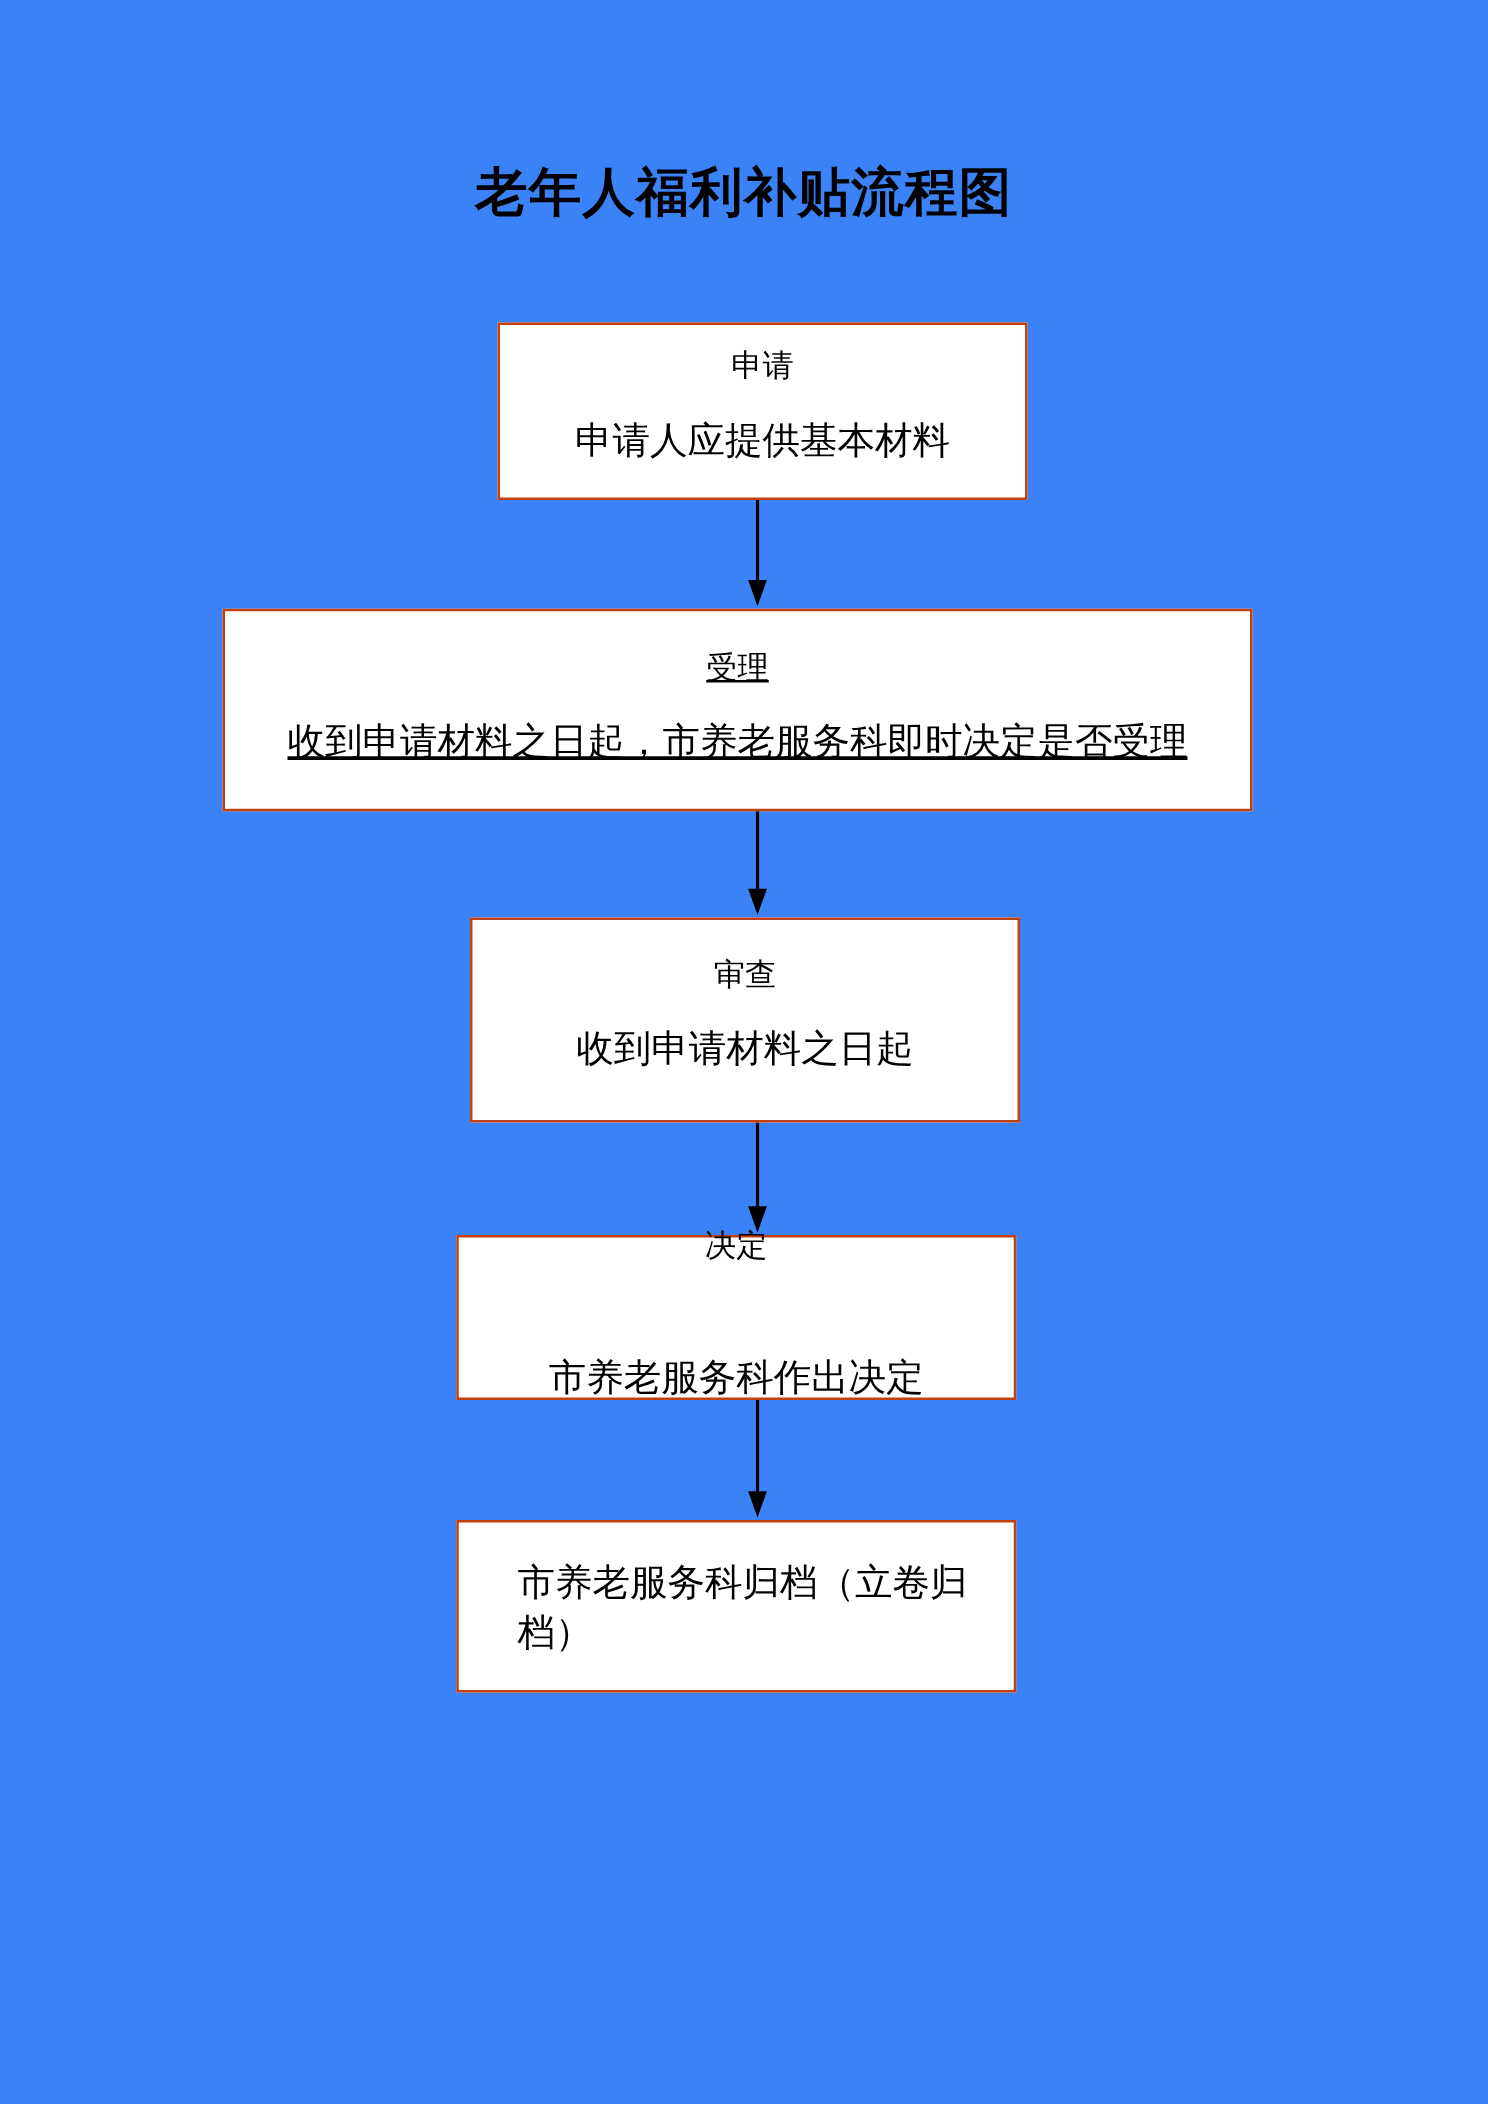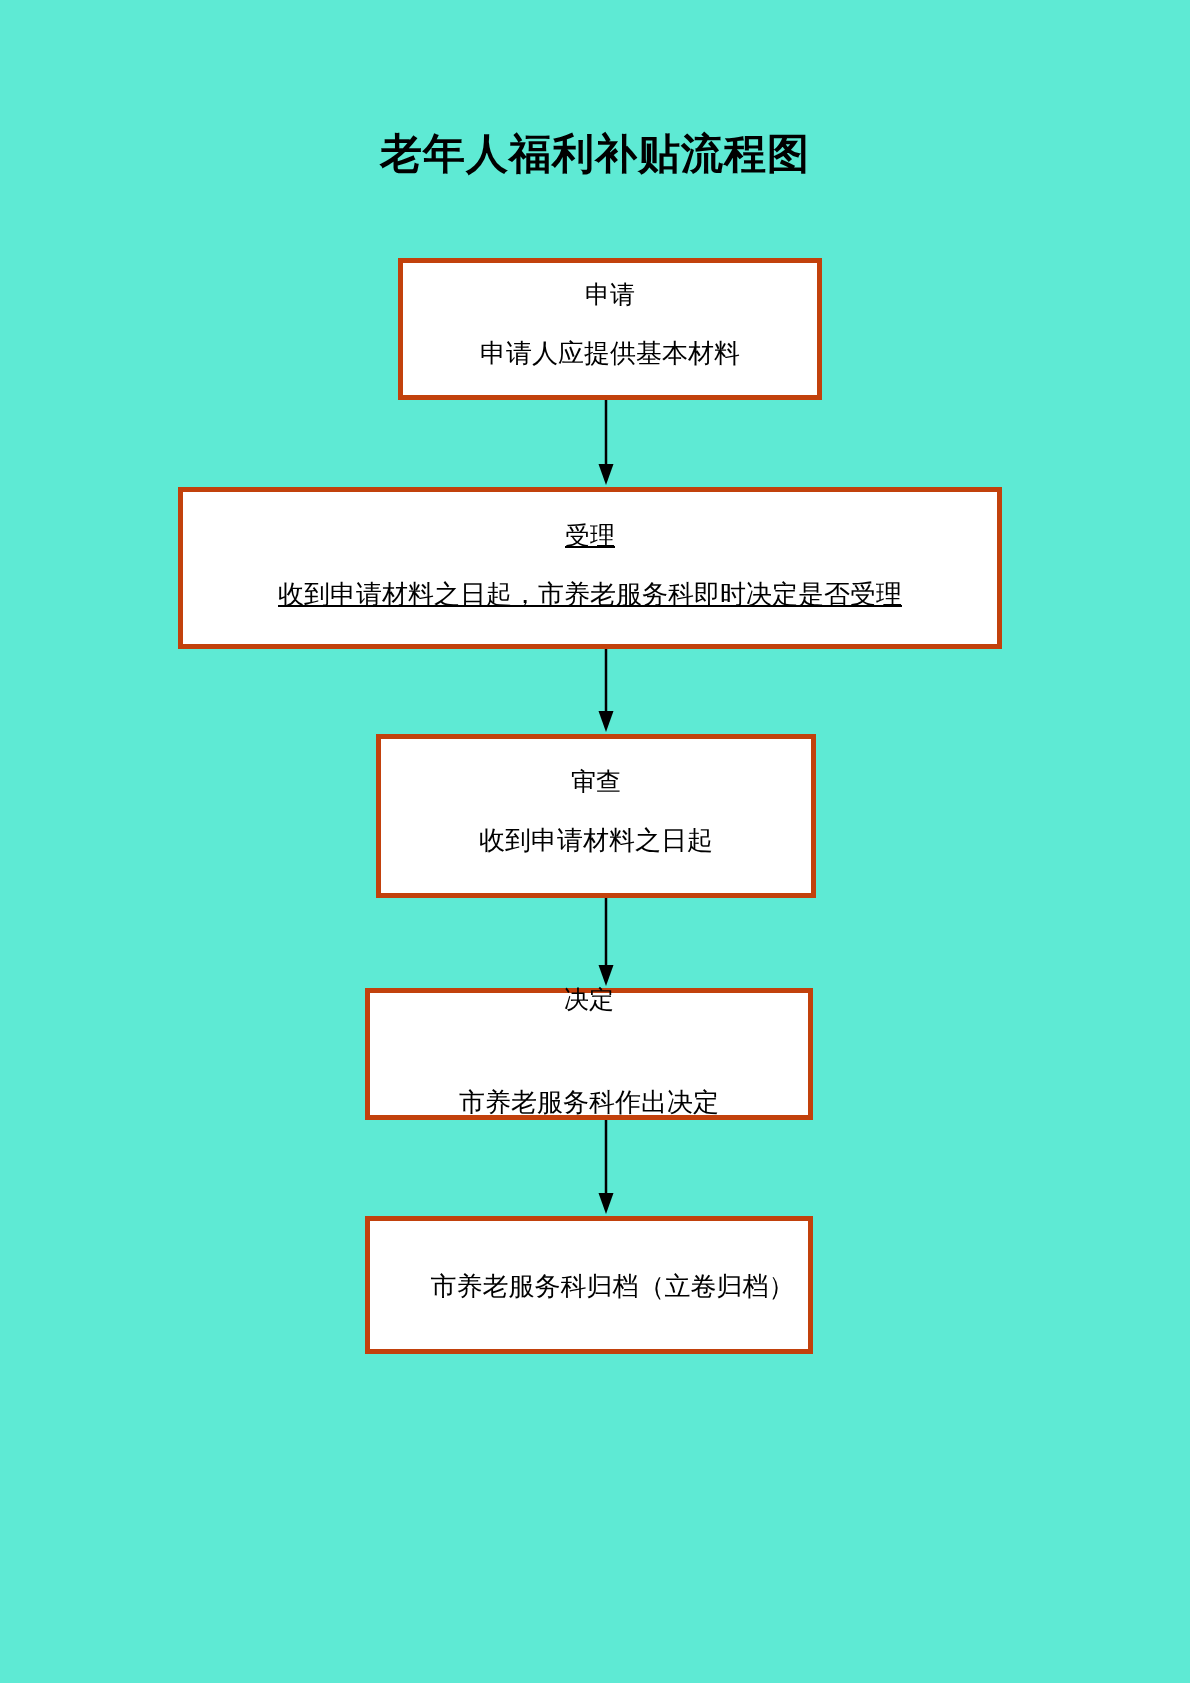--- a/index.html
+++ b/index.html
@@ -13,58 +13,58 @@
     height: 1683px;
     font-family: "DejaVu Serif", "Liberation Serif", serif;
     color: #000000;
     overflow: hidden;
     position: relative;
   }
   .page {
     position: relative;
     width: 1190px;
     height: 1683px;
-    background: #5eead4;
+    background: #3b82f6;
   }
 
   
   .doc-title {
     position: absolute;
     left: 0;
     top: 128px;
     width: 1190px;
     text-align: center;
     font-size: 42px;
     font-weight: bold;
     letter-spacing: 1px;
     line-height: 1.25;
     font-family: "DejaVu Serif", "Liberation Serif", serif;
   }
 
   
   .flow-box {
     position: absolute;
     box-sizing: border-box;
-    border: 5px solid #c2410c;
+    border: 2px solid #c2410c;
     background: #ffffff;
     display: flex;
     flex-direction: column;
     align-items: center;
     justify-content: center;
   }
   .box-heading {
     font-size: 25px;
     line-height: 1.3;
     text-align: center;
     font-family: "DejaVu Serif", "Liberation Serif", serif;
   }
   .box-body {
-    font-size: 26px;
+    font-size: 30px;
     line-height: 1.35;
-    text-align: right;
+    text-align: left;
     font-family: "DejaVu Serif", "Liberation Serif", serif;
   }
   .box-heading + .box-body {
     margin-top: 24px;
   }
 
   
   #box-apply    { left: 398px;  top: 258px;  width: 424px; height: 142px; }
   #box-apply .box-inner { transform: translateY(-4px); }
 

